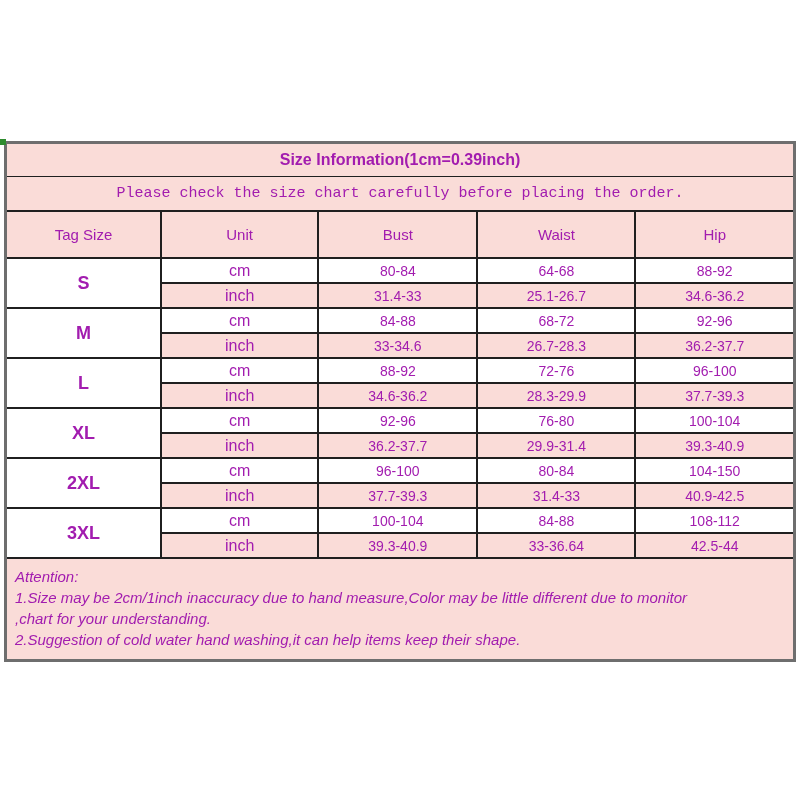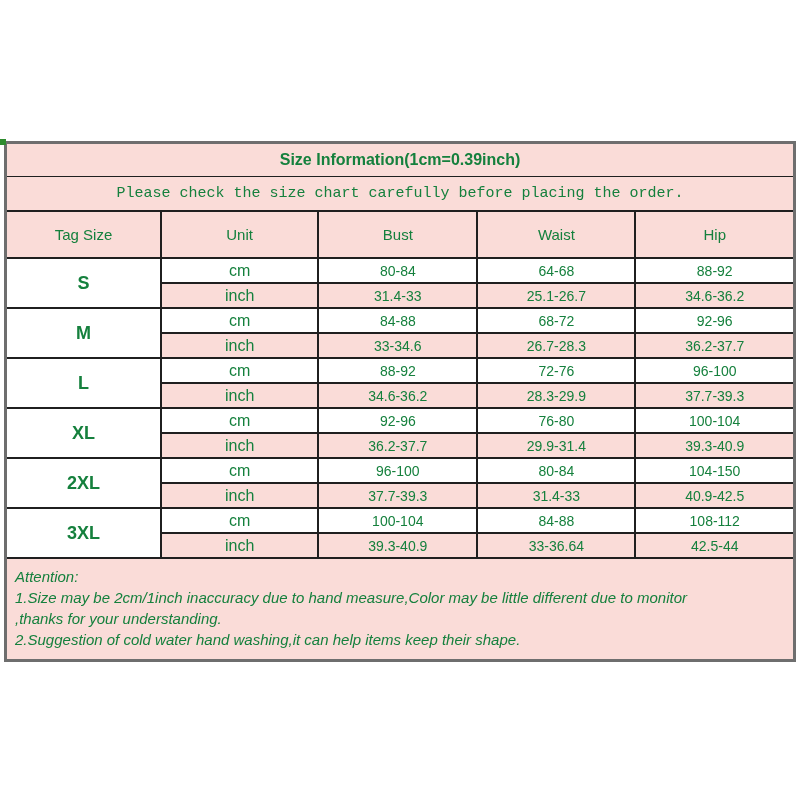--- a/index.html
+++ b/index.html
@@ -26,21 +26,21 @@
   }
   table.size-table {
     position: absolute;
     left: 4px;
     top: 141px;
     width: 792px;
     border-collapse: collapse;
     table-layout: fixed;
     background: #ffffff;
     border: 3px solid #6e6e6e;
-    color: #15803d;
+    color: #a21caf;
   }
   .size-table td, .size-table th {
     border: 2px solid #1f1f1f;
     padding: 0;
     text-align: center;
     vertical-align: middle;
     overflow: hidden;
     white-space: nowrap;
   }
   tr.r-title td {
@@ -198,19 +198,19 @@
         <td class="unit">inch</td>
         <td>39.3-40.9</td>
         <td>33-36.64</td>
         <td>42.5-44</td>
       </tr>
 
       <tr class="r-att">
         <td colspan="5">
           <p>Attention:</p>
           <p>1.Size may be 2cm/1inch inaccuracy due to hand measure,Color may be little different due to monitor</p>
-          <p>,thanks for your understanding.</p>
+          <p>,chart for your understanding.</p>
           <p>2.Suggestion of cold water hand washing,it can help items keep their shape.</p>
         </td>
       </tr>
     </tbody>
   </table>
 </div>
 
 </body></html>

